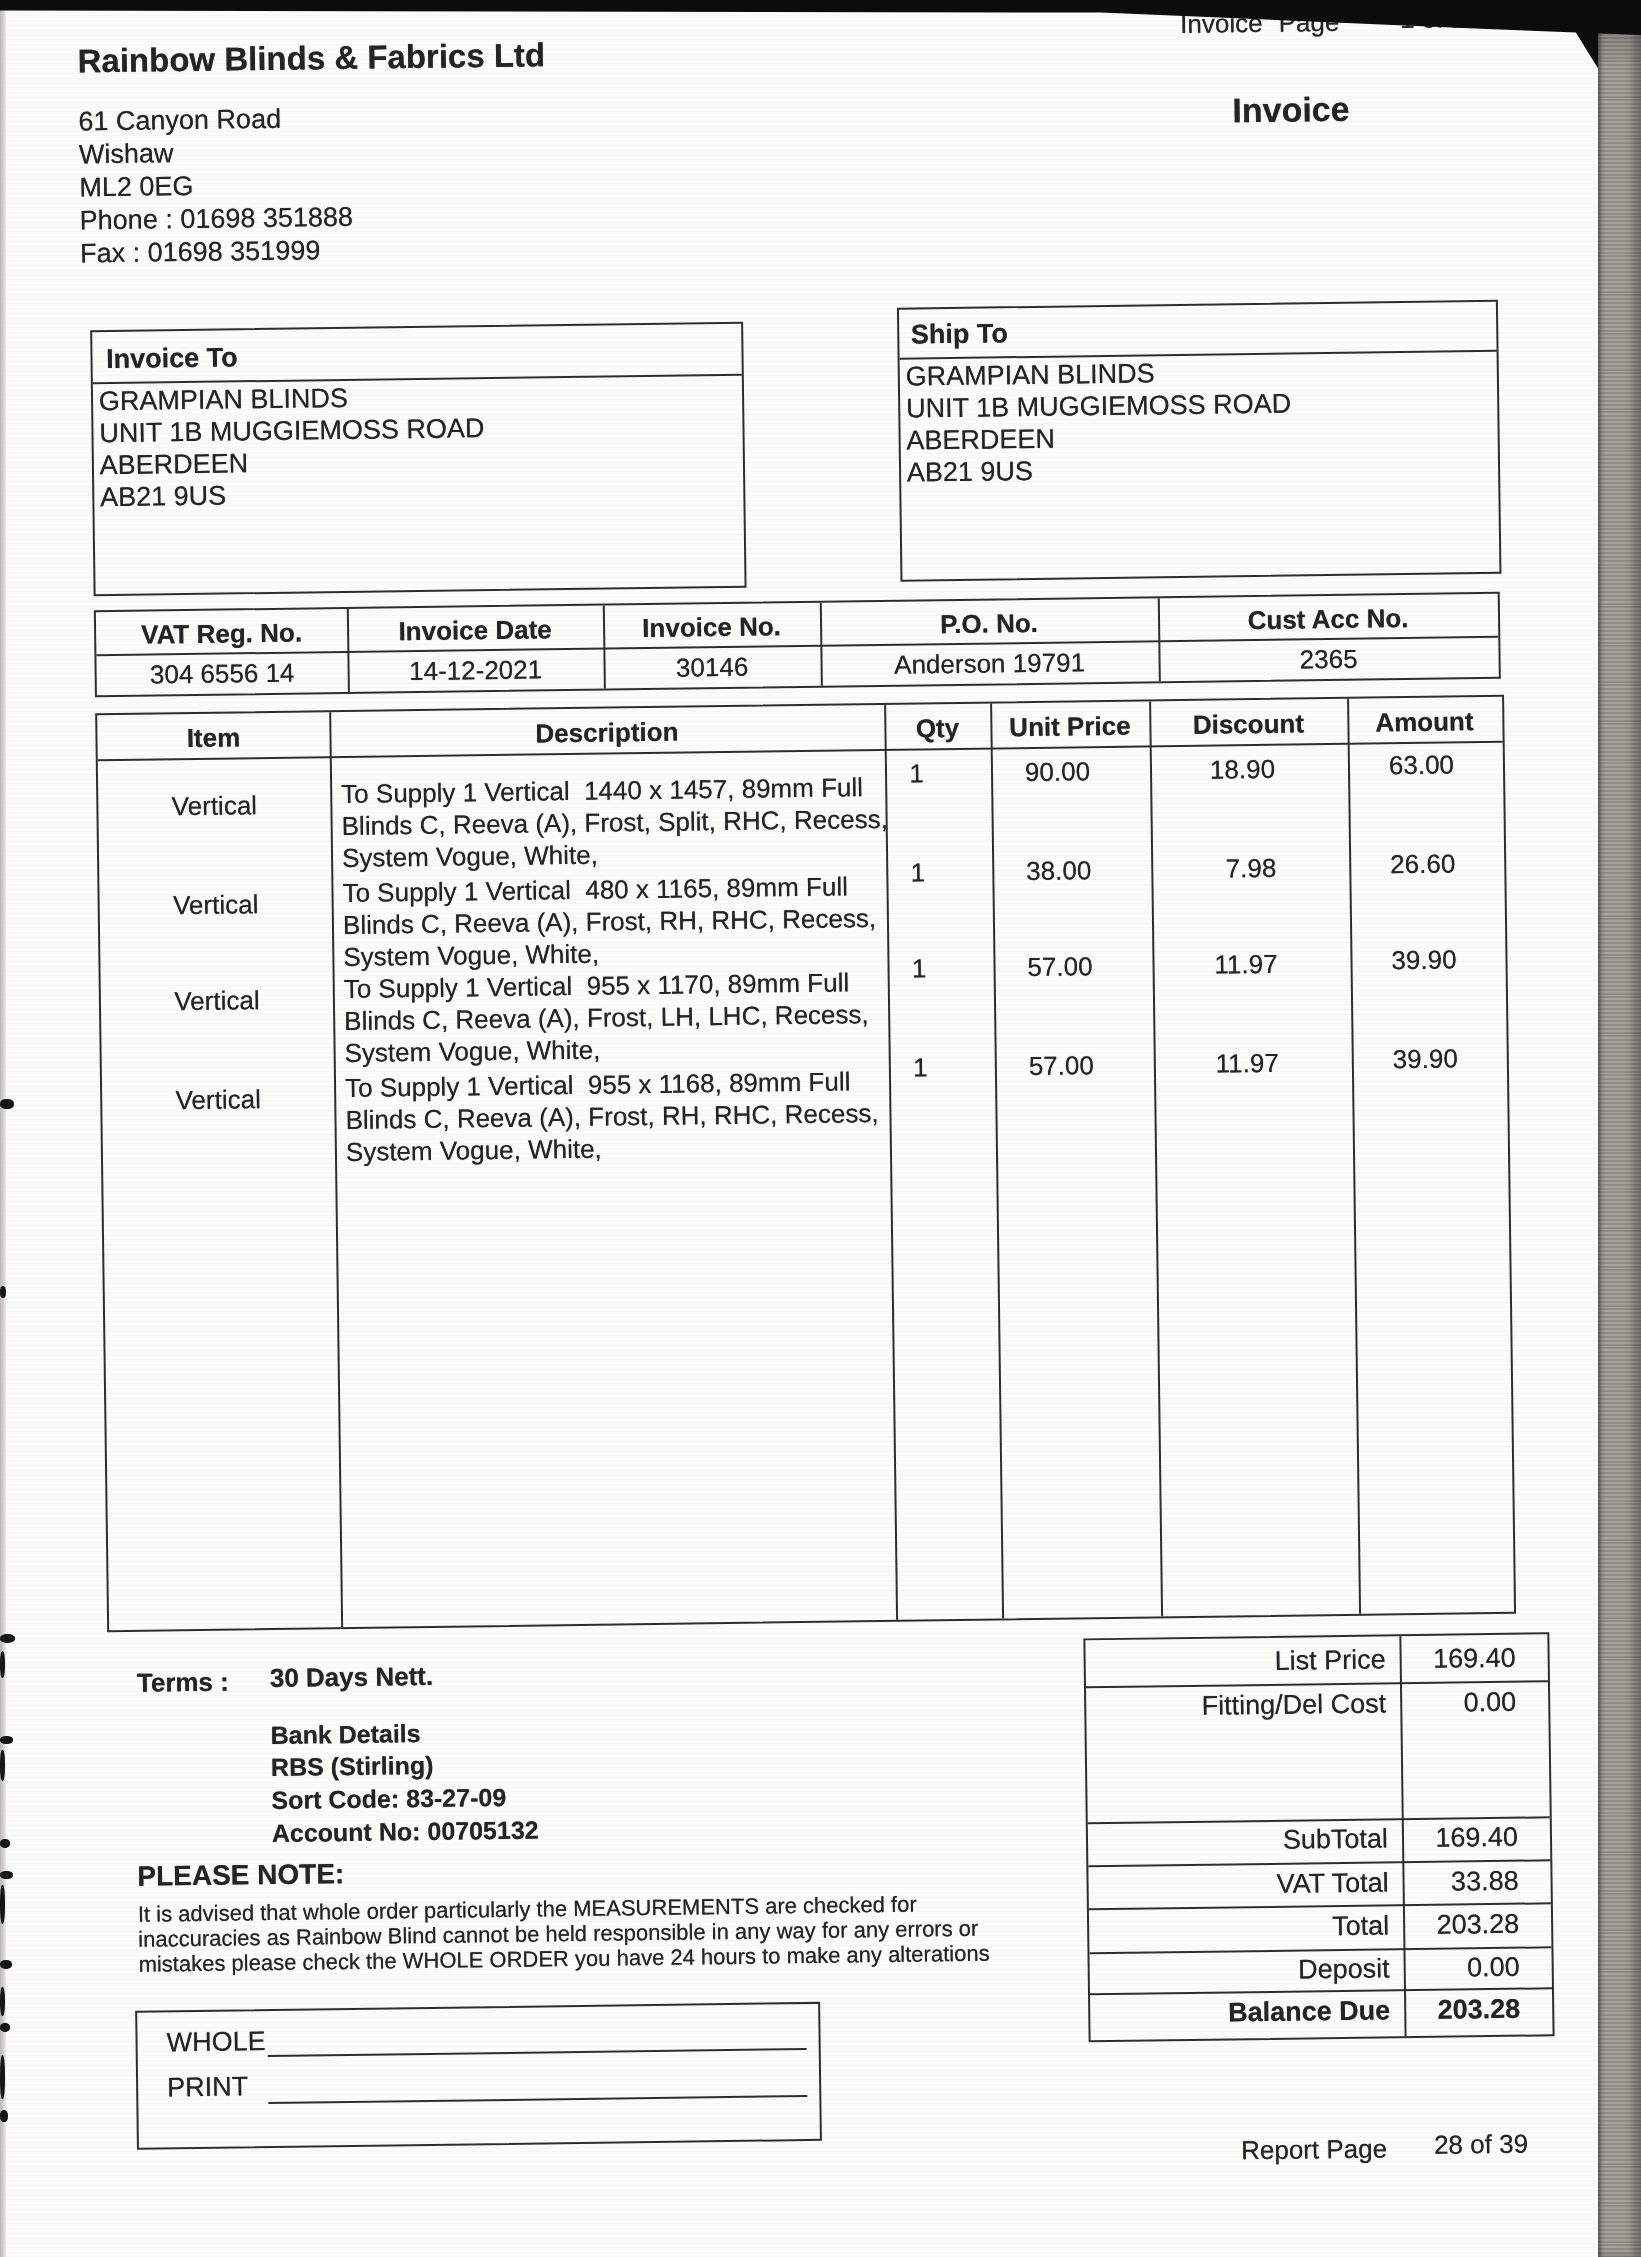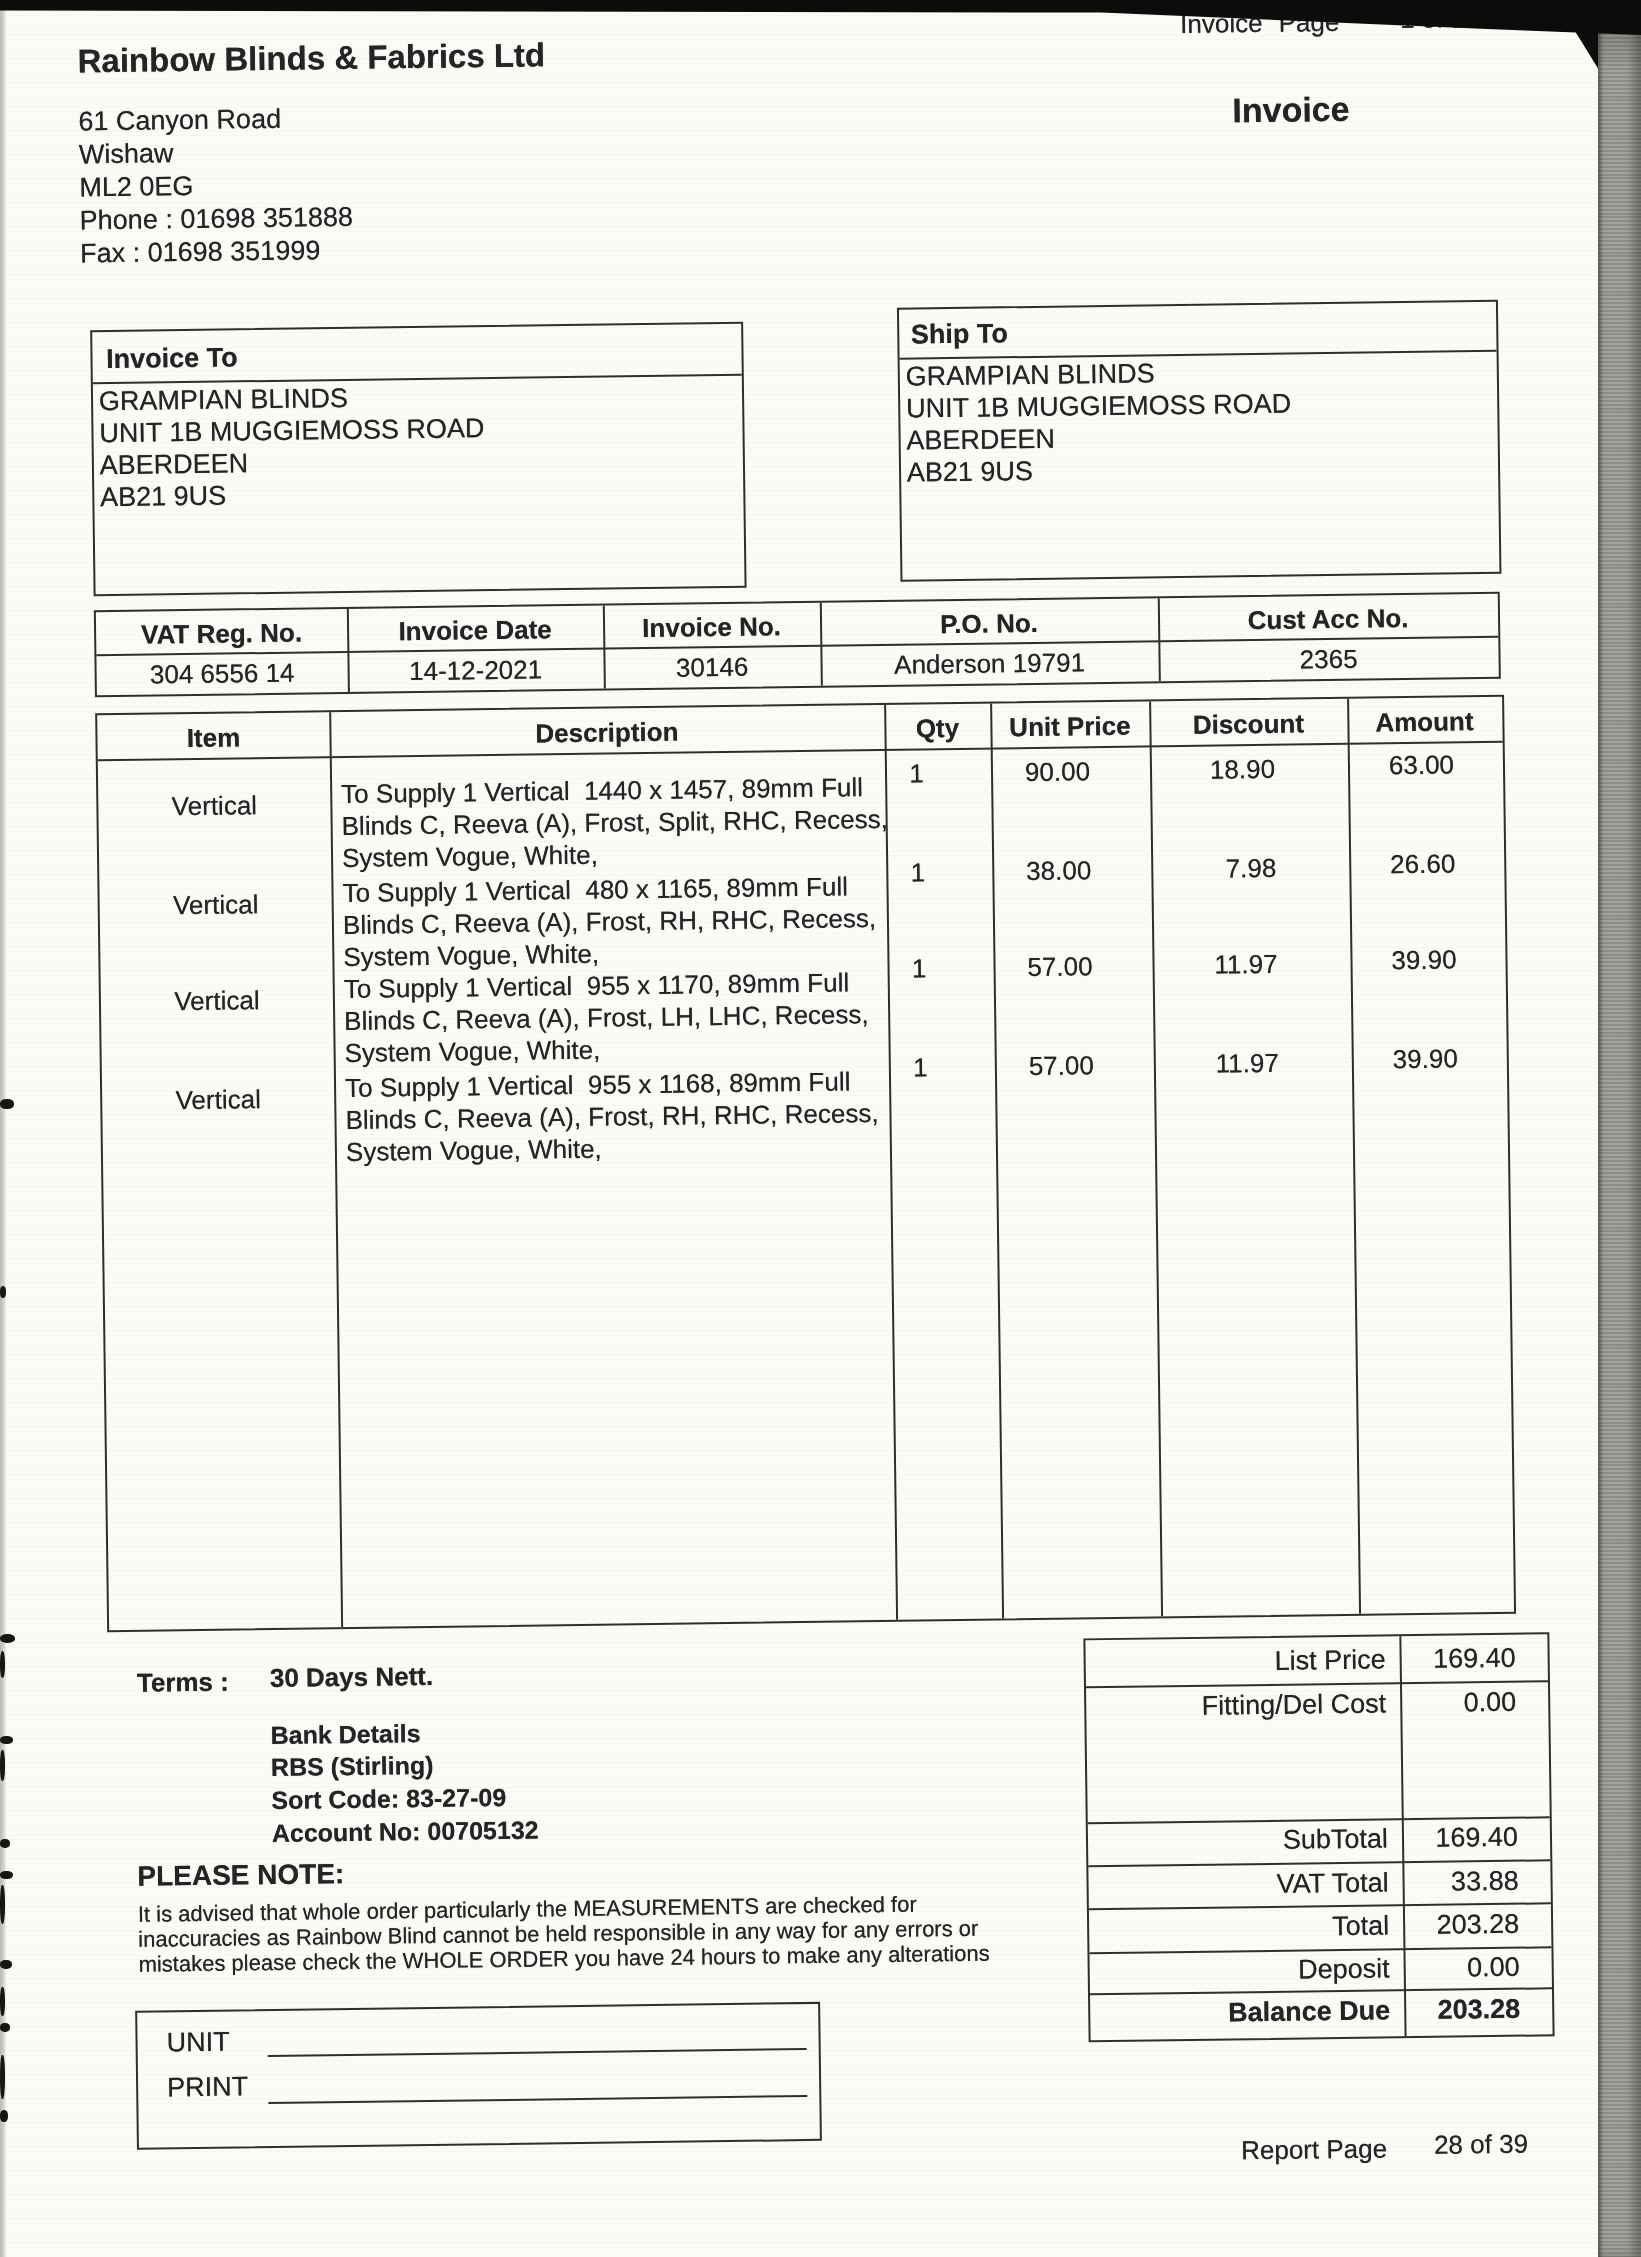--- a/index.html
+++ b/index.html
@@ -161,21 +161,21 @@
     <div class="t b" style="left:263px;top:1755px;font-size:25px;">RBS (Stirling)</div>
     <div class="t b" style="left:263px;top:1788px;font-size:25px;">Sort Code: 83-27-09</div>
     <div class="t b" style="left:263px;top:1821px;font-size:25px;">Account No: 00705132</div>
 
     <div class="t b" style="left:128px;top:1861px;font-size:28px;">PLEASE NOTE:</div>
     <div class="t" style="left:128px;top:1902px;font-size:22px;">It is advised that whole order particularly the MEASUREMENTS are checked for</div>
     <div class="t" style="left:128px;top:1927px;font-size:22px;">inaccuracies as Rainbow Blind cannot be held responsible in any way for any errors or</div>
     <div class="t" style="left:128px;top:1952px;font-size:22px;">mistakes please check the WHOLE ORDER you have 24 hours to make any alterations</div>
 
     <div class="box" style="left:124px;top:2011px;width:681px;height:135px;">
-      <div class="t" style="left:29px;top:15.4px;font-size:27px;">UNIT</div>
+      <div class="t" style="left:29px;top:15.4px;font-size:27px;">WHOLE</div>
       <div style="left:130px;top:44px;width:539px;height:1.9px;background:#2e2e2d;"></div>
       <div class="t" style="left:29px;top:60px;font-size:27px;">PRINT</div>
       <div style="left:130px;top:91px;width:539px;height:1.9px;background:#2e2e2d;"></div>
     </div>
 
     <div class="box" style="left:1077px;top:1651px;width:462px;height:400px;">
       <div class="vline" style="left:314px;"></div>
       <div class="hline" style="left:0;right:0;top:46px;"></div>
       <div class="hline" style="left:0;right:0;top:182px;"></div>
       <div class="hline" style="left:0;right:0;top:225px;"></div>

